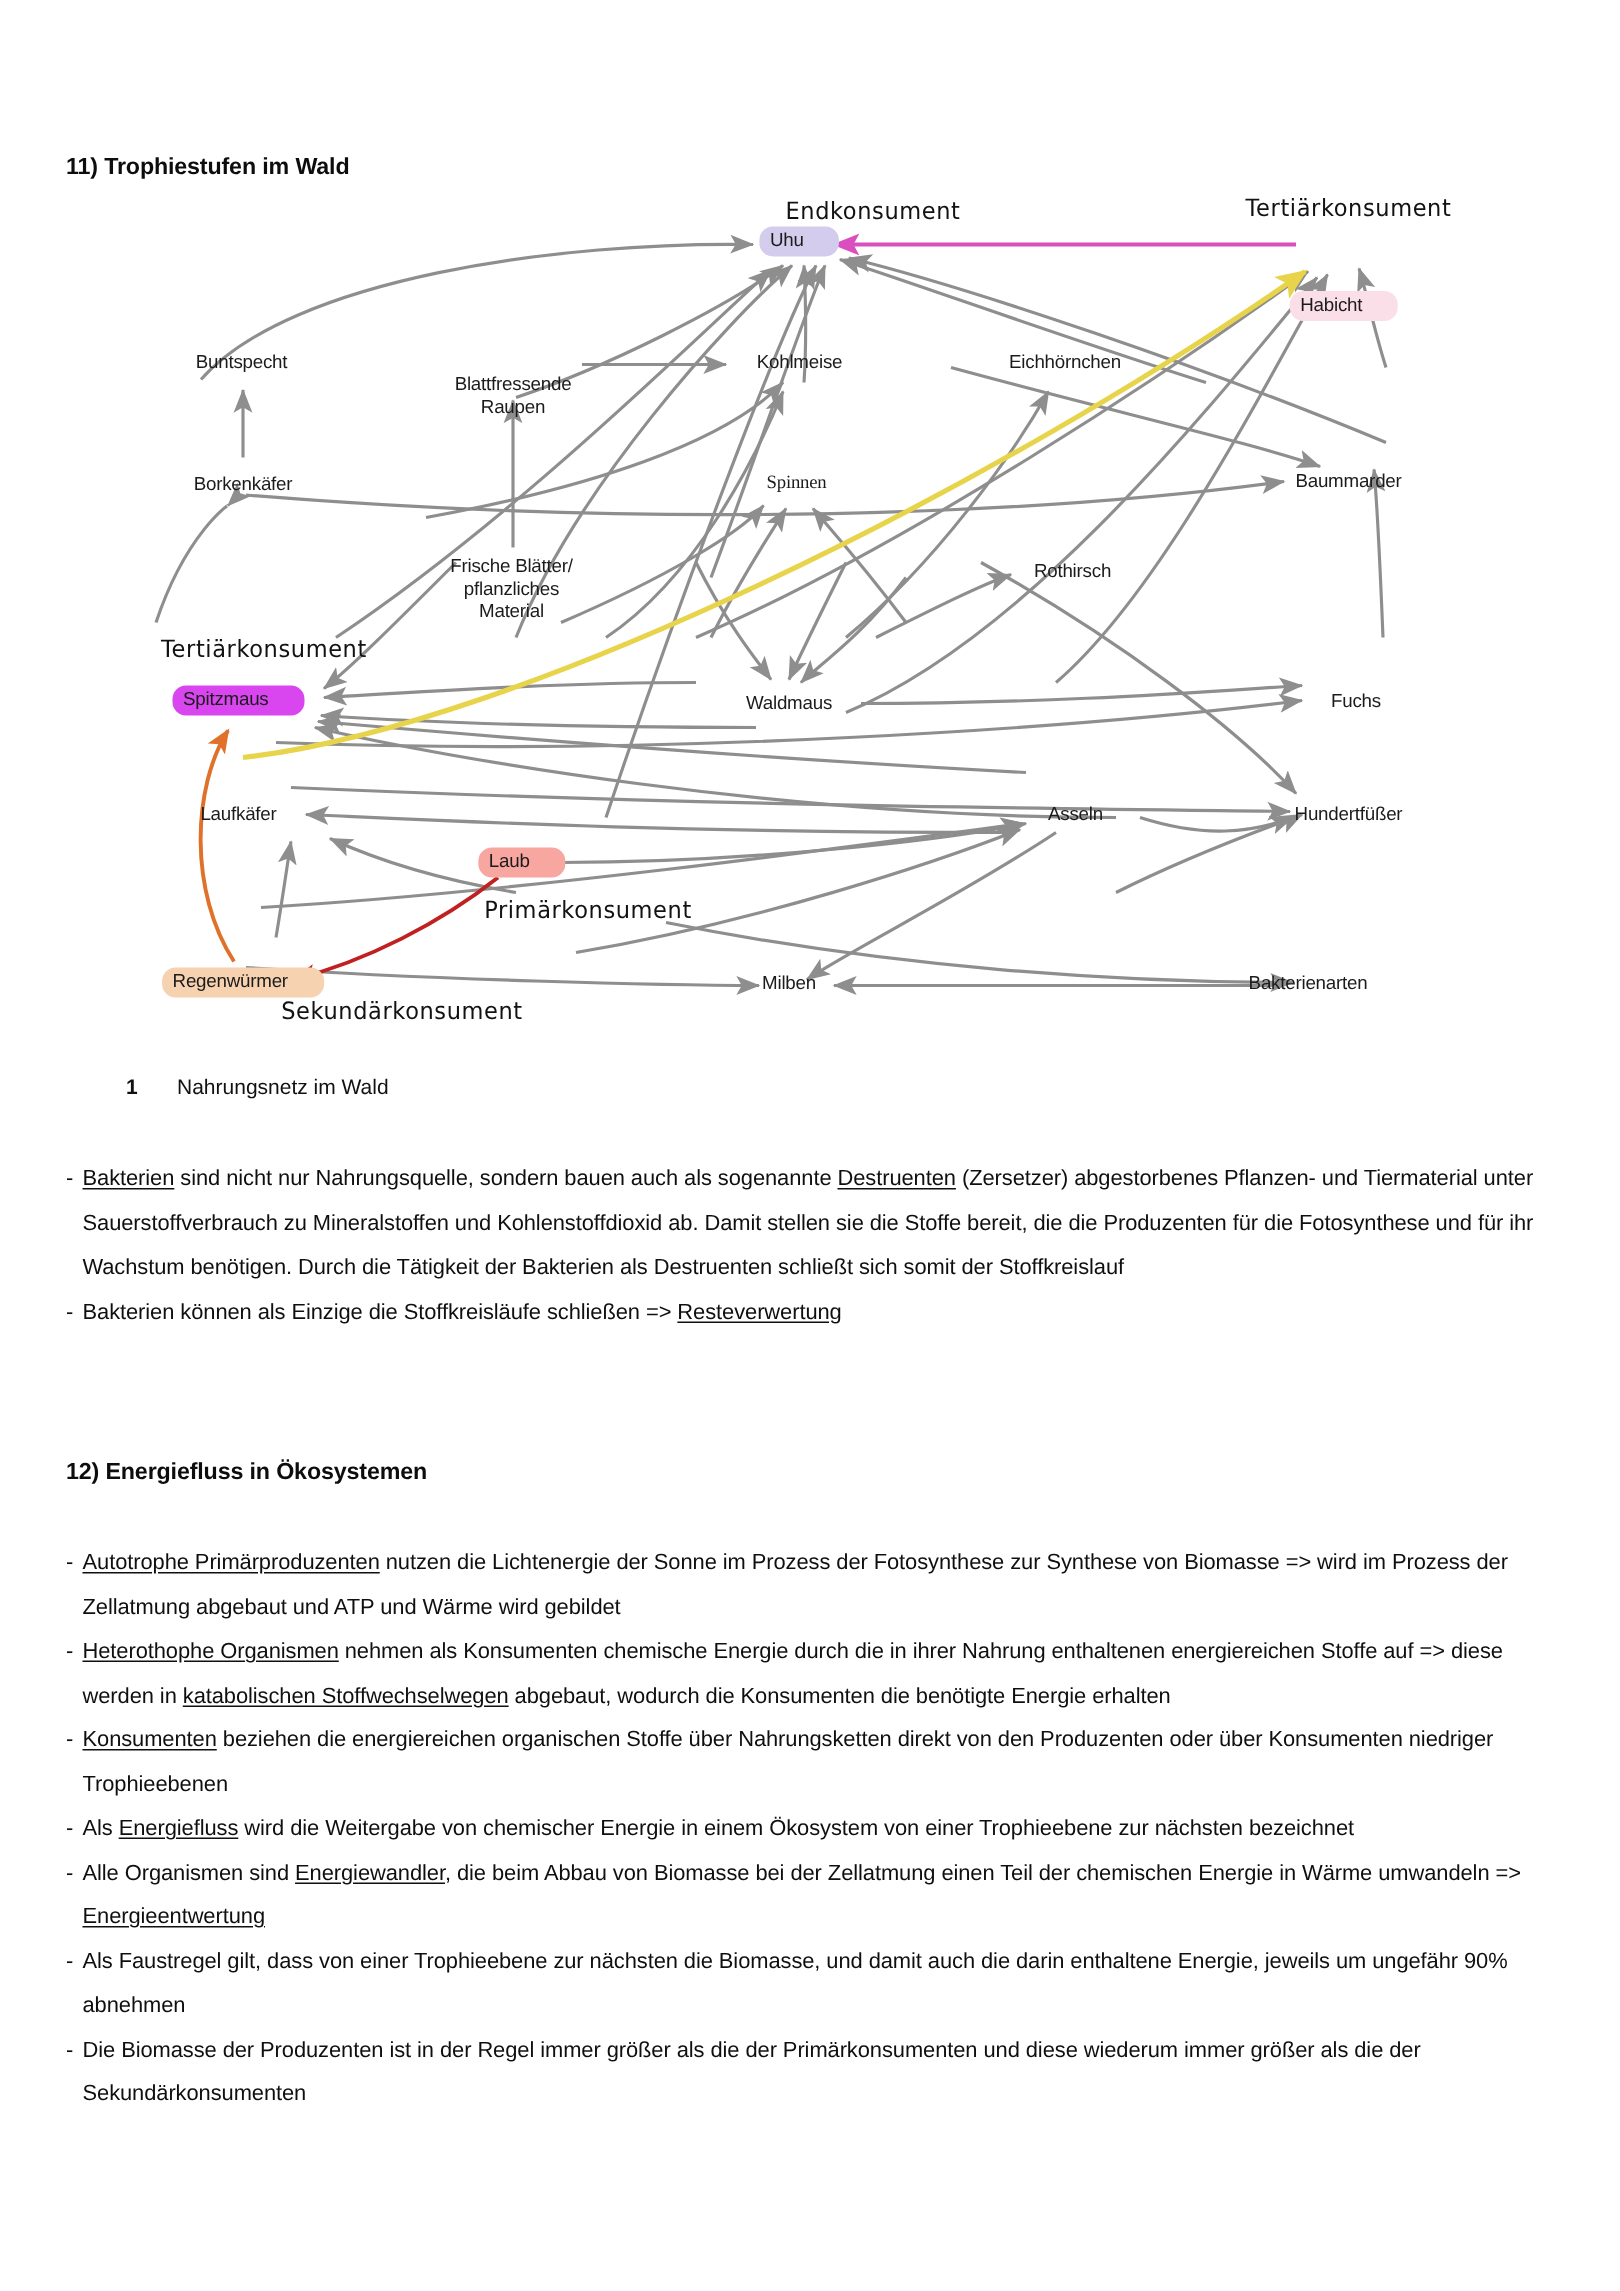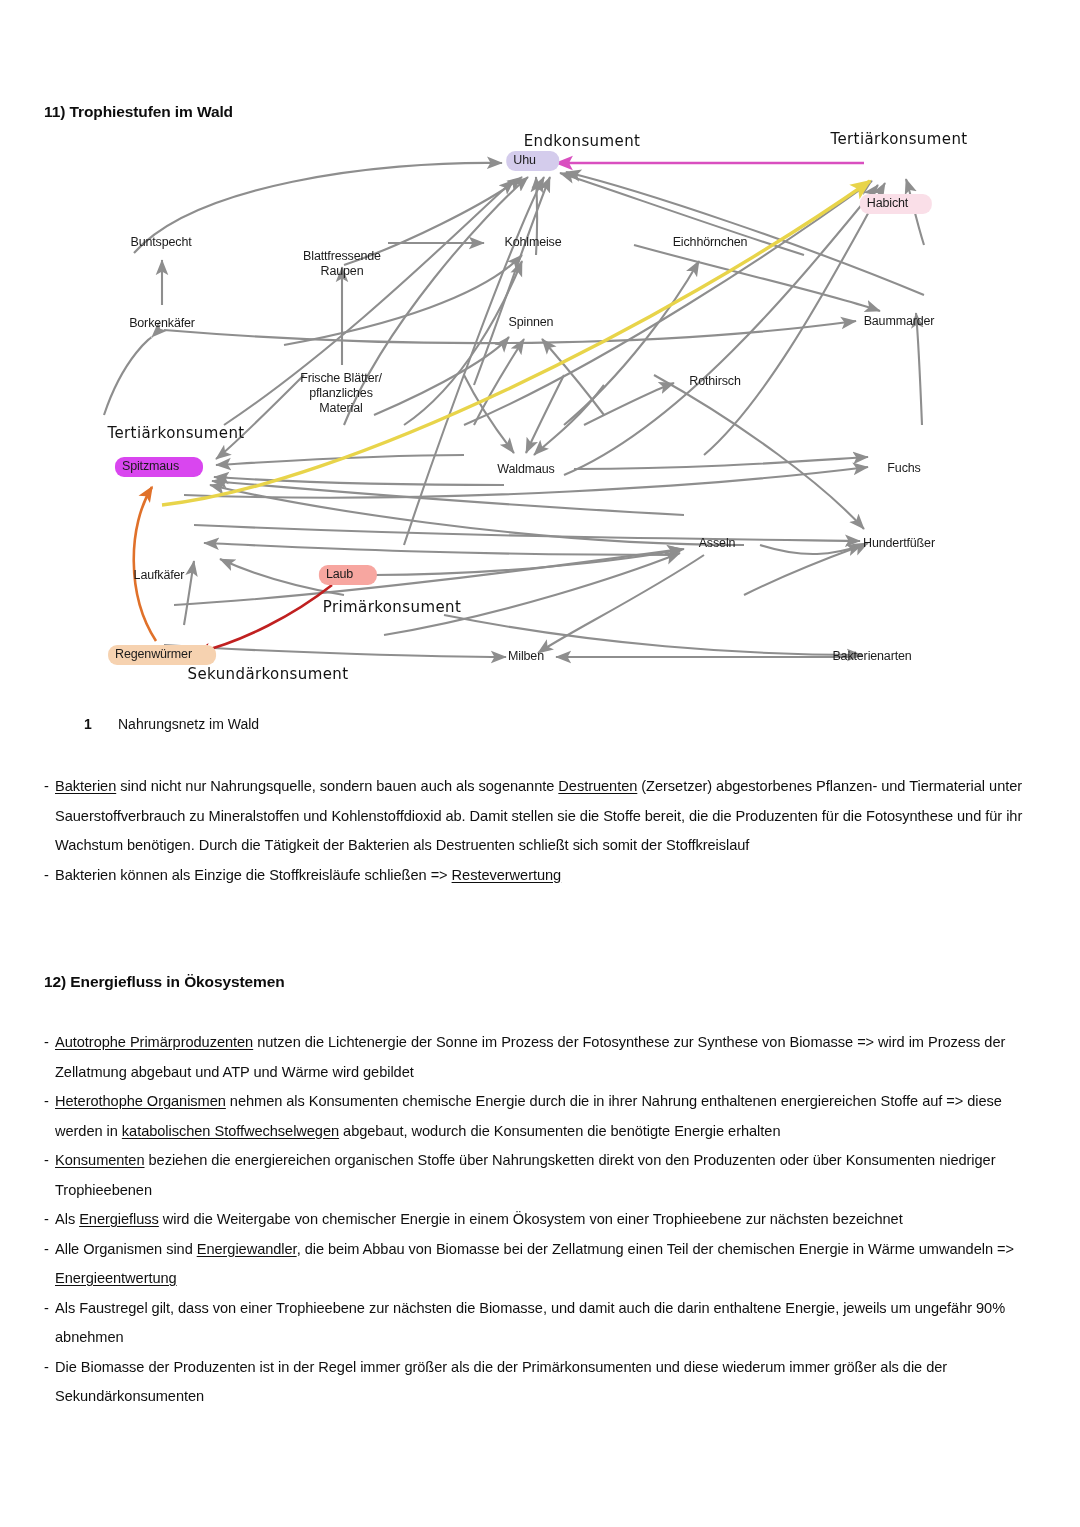--- a/index.html
+++ b/index.html
@@ -225,30 +225,30 @@
   <div class="hand-label" style="left:224px; top:549px;">Sekundärkonsument</div>
 
   <div class="node-label hl" style="left:489px; top:36px; background:#d4ccec;">Uhu</div>
   <div class="node-label hl" style="left:852px; top:36px; background:#fadfe8;margin-top:43px;">Habicht</div>
   <div class="node-label" style="left:117px; top:117px;">Buntspecht</div>
   <div class="node-label" style="left:298px; top:118px; white-space:pre-line;margin-top:21px;">Blattfressende
 Raupen</div>
   <div class="node-label" style="left:489px; top:117px;">Kohlmeise</div>
   <div class="node-label" style="left:666px; top:117px;">Eichhörnchen</div>
   <div class="node-label" style="left:118px; top:198px;">Borkenkäfer</div>
-  <div class="node-label" style="left:487px; top:197px;">Spinnen</div>
+  <div class="node-label" style="left:487px; top:197px;font-family:Liberation Serif, serif;">Spinnen</div>
   <div class="node-label" style="left:855px; top:196px;">Baummarder</div>
   <div class="node-label" style="left:297px; top:268px; white-space:pre-line;">Frische Blätter/
 pflanzliches
 Material</div>
   <div class="node-label" style="left:671px; top:256px;">Rothirsch</div>
   <div class="node-label hl" style="left:115px; top:342px; background:#d946ef;">Spitzmaus</div>
   <div class="node-label" style="left:482px; top:344px;">Waldmaus</div>
   <div class="node-label" style="left:860px; top:343px;">Fuchs</div>
-  <div class="node-label" style="left:115px; top:418px;margin-top:32px;">Laufkäfer</div>
+  <div class="node-label" style="left:115px; top:418px;">Laufkäfer</div>
   <div class="node-label" style="left:673px; top:418px;">Asseln</div>
   <div class="node-label" style="left:855px; top:418px;">Hundertfüßer</div>
   <div class="node-label hl" style="left:304px; top:450px; background:#f7a6a0;">Laub</div>
   <div class="node-label hl" style="left:118px; top:530px; background:#f6d2b0;">Regenwürmer</div>
   <div class="node-label" style="left:482px; top:531px;">Milben</div>
   <div class="node-label" style="left:812px; top:531px;margin-left:16px;">Bakterienarten</div>
 </div>
 
 <div class="fig-caption">
   <span class="fig-num">1</span><span>Nahrungsnetz im Wald</span>

